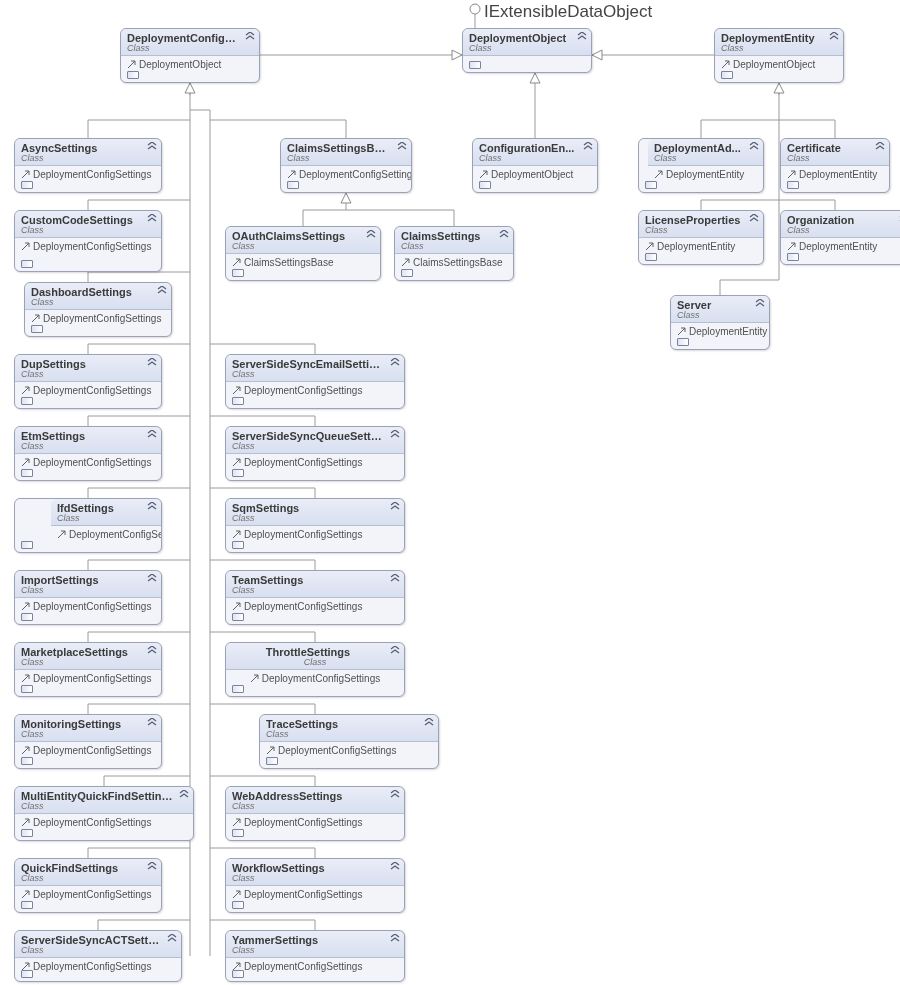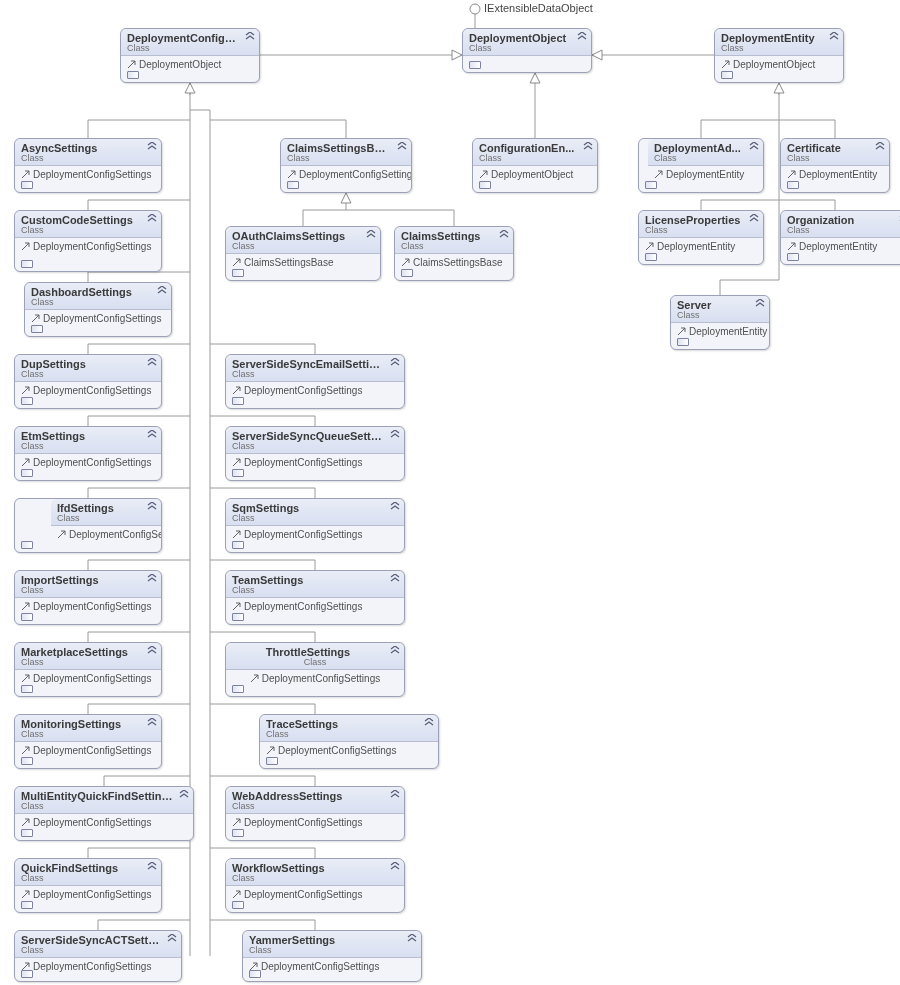--- a/index.html
+++ b/index.html
@@ -17,21 +17,21 @@
     background: #ffffff;
   }
   svg.lines {
     position: absolute;
     left: 0; top: 0;
     width: 900px; height: 985px;
     pointer-events: none;
   }
   .lollipop-label {
     position: absolute;
-    font-size: 11px;
+    font-size: 17px;
     color: #444;
   }
   .node {
     position: absolute;
     box-sizing: border-box;
     border: 1px solid #9aa1b8;
     border-radius: 6px;
     background: #f2f4fa;
     box-shadow: 1px 1px 2px rgba(0,0,0,0.15);
     overflow: hidden;
@@ -50,20 +50,21 @@
     color: #3a3a3a;
     white-space: nowrap;
     overflow: hidden;
     text-overflow: ellipsis;
     padding-right: 14px;
   }
   .node .stereo {
     font-size: 9px;
     color: #707070;
     margin-top: -1px;
+    font-style: italic;
   }
   .node .chev {
     position: absolute;
     right: 4px;
     top: 3px;
     width: 10px;
     height: 10px;
     color: #5a6078;
     cursor: pointer;
   }
@@ -699,21 +700,21 @@
           </svg>
         </div>
       </div>
       <div class="body">
         <div class="base-row"><span class="arrow"><svg width="9" height="9" viewBox="0 0 9 9">
               <path d="M1 8 L8 1 M4 1 L8 1 L8 5" fill="none" stroke="#606060" stroke-width="1"></path>
             </svg></span><span>DeploymentConfigSettings</span></div>
       </div>
       <div class="tag"></div>
     </div>
-    <div class="node" style="left: 225px; top: 858px; width: 180px; height: 55px; border-radius: 7px;">
+    <div class="node" style="left: 225px; top: 858px; width: 180px; height: 55px;">
       <div class="header">
         <div class="title">WorkflowSettings</div>
         <div class="stereo">Class</div>
         <div class="chev">
           <svg viewBox="0 0 10 10" width="10" height="10">
             <path d="M1 3 L5 0 L9 3" fill="none" stroke="#5a6078" stroke-width="1.3"></path>
             <path d="M1 7 L5 4 L9 7" fill="none" stroke="#5a6078" stroke-width="1.3"></path>
           </svg>
         </div>
       </div>
@@ -735,21 +736,21 @@
           </svg>
         </div>
       </div>
       <div class="body">
         <div class="base-row"><span class="arrow"><svg width="9" height="9" viewBox="0 0 9 9">
               <path d="M1 8 L8 1 M4 1 L8 1 L8 5" fill="none" stroke="#606060" stroke-width="1"></path>
             </svg></span><span>DeploymentConfigSettings</span></div>
       </div>
       <div class="tag"></div>
     </div>
-    <div class="node" style="left: 242px; top: 930px; width: 180px; height: 52px;">
+    <div class="node" style="left: 225px; top: 930px; width: 180px; height: 52px;">
       <div class="header">
         <div class="title">YammerSettings</div>
         <div class="stereo">Class</div>
         <div class="chev">
           <svg viewBox="0 0 10 10" width="10" height="10">
             <path d="M1 3 L5 0 L9 3" fill="none" stroke="#5a6078" stroke-width="1.3"></path>
             <path d="M1 7 L5 4 L9 7" fill="none" stroke="#5a6078" stroke-width="1.3"></path>
           </svg>
         </div>
       </div>

